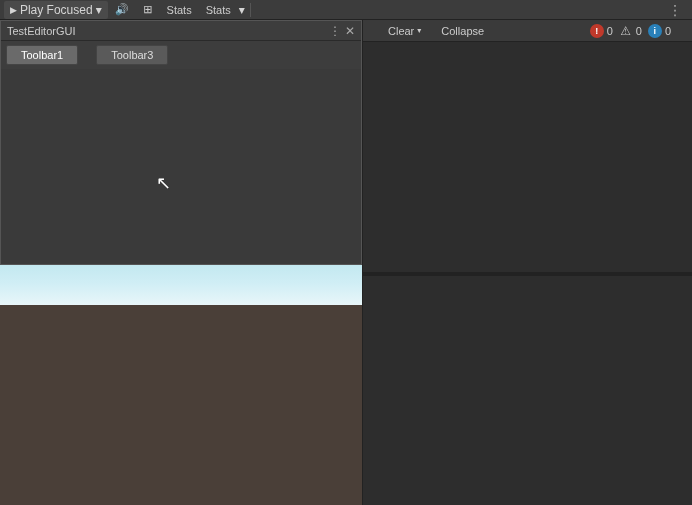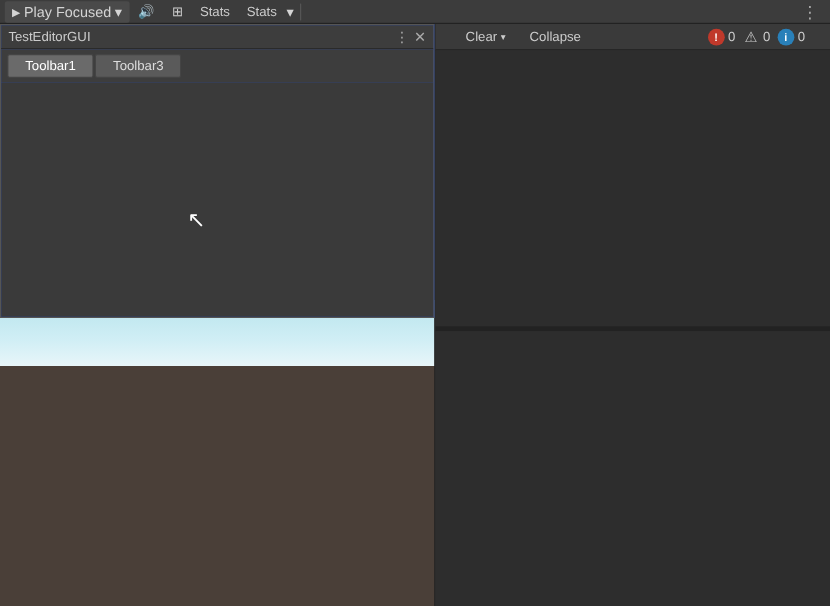--- a/index.html
+++ b/index.html
@@ -99,21 +99,21 @@
       align-items: center;
     }
     .editor-ctrl-btn {
       color: #aaa;
       font-size: 12px;
       cursor: pointer;
       line-height: 1;
     }
     .editor-toolbar {
       display: flex;
-      gap: 1px;
+      gap: 18px;
       padding: 4px 5px;
       background: #3d3d3d;
     }
     .toolbar-btn {
       padding: 3px 14px;
       background: #5a5a5a;
       color: #ddd;
       font-size: 11px;
       border: 1px solid #444;
       cursor: pointer;

